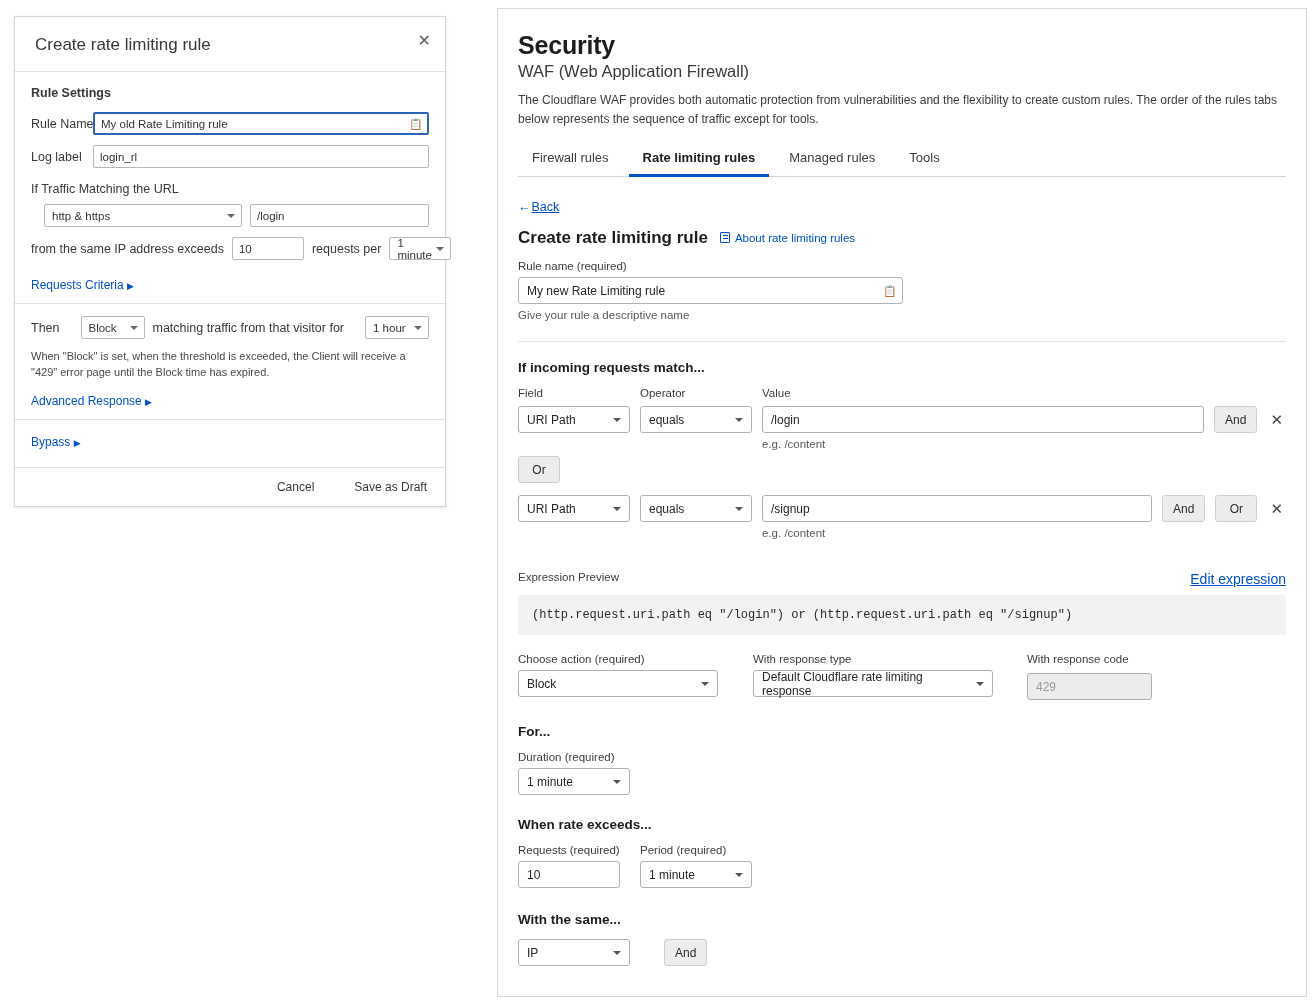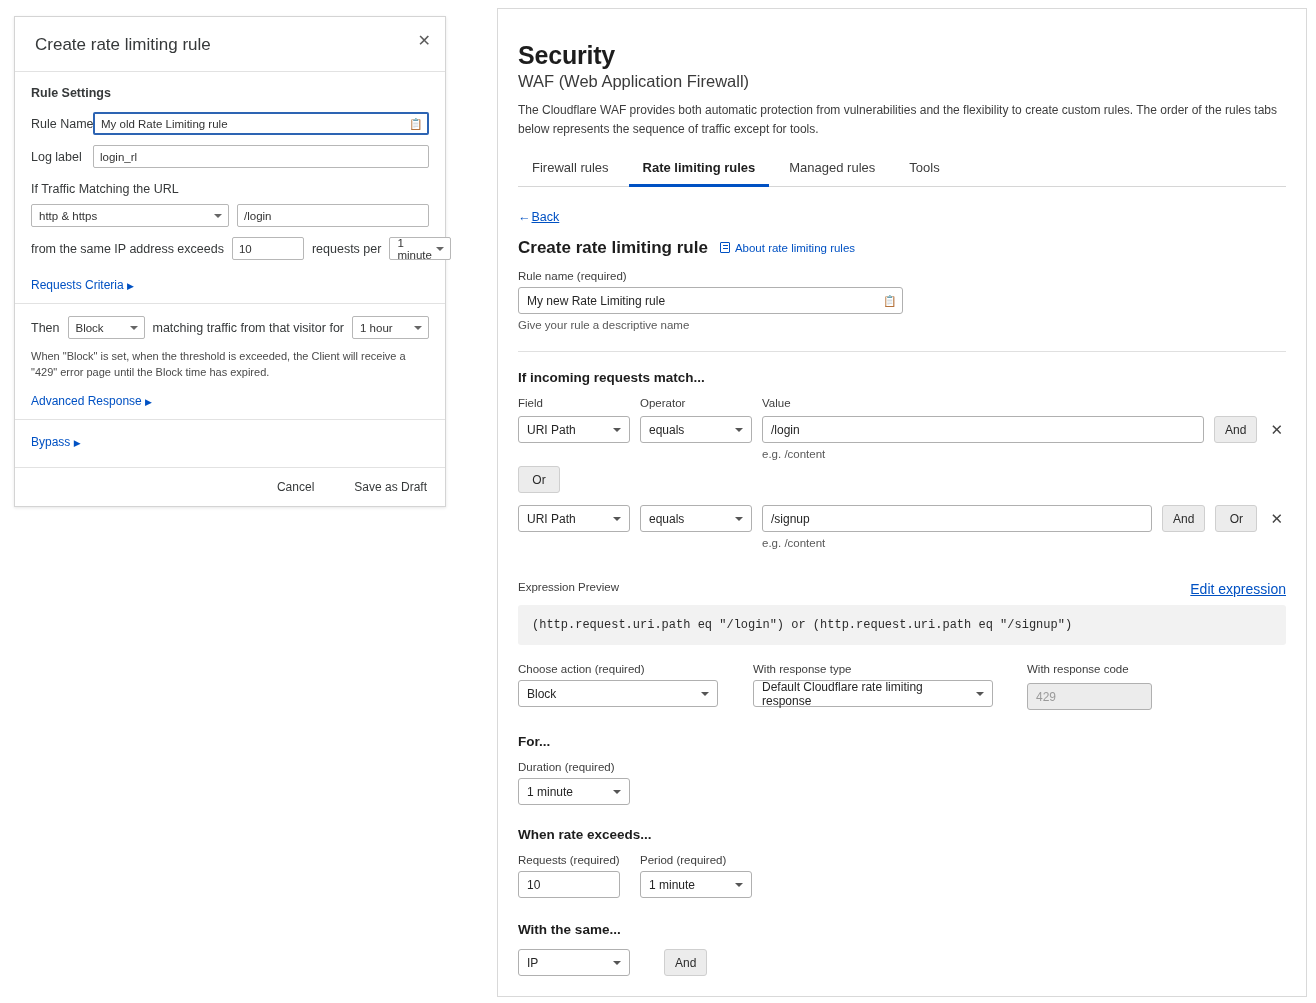--- a/index.html
+++ b/index.html
@@ -71,20 +71,21 @@
     position: relative;
     border: 1px solid #b7b7b7;
     background: #fff;
     height: 23px;
     border-radius: 2px;
     font-size: 11.5px;
     color: #333;
     display: flex;
     align-items: center;
     padding: 0 18px 0 7px;
+    margin-left: 13px;
   }
   .lselect .caret {
     position: absolute;
     right: 6px; top: 50%;
     margin-top: -2px;
     width: 0; height: 0;
     border-left: 4px solid transparent;
     border-right: 4px solid transparent;
     border-top: 4px solid #666;
   }
@@ -127,21 +128,21 @@
   }
 
   
   .waf-panel {
     position: absolute;
     left: 497px; top: 8px;
     width: 810px;
     height: 989px;
     background: #ffffff;
     border: 1px solid #d9d9d9;
-    padding: 32px 20px 0 20px;
+    padding: 22px 20px 0 20px;
     overflow: hidden;
   }
   .sec-title {
     font-size: 25px;
     font-weight: bold;
     color: #1d1d1d;
     letter-spacing: -0.2px;
     margin: 0 0 2px 0;
   }
   .sec-sub {

